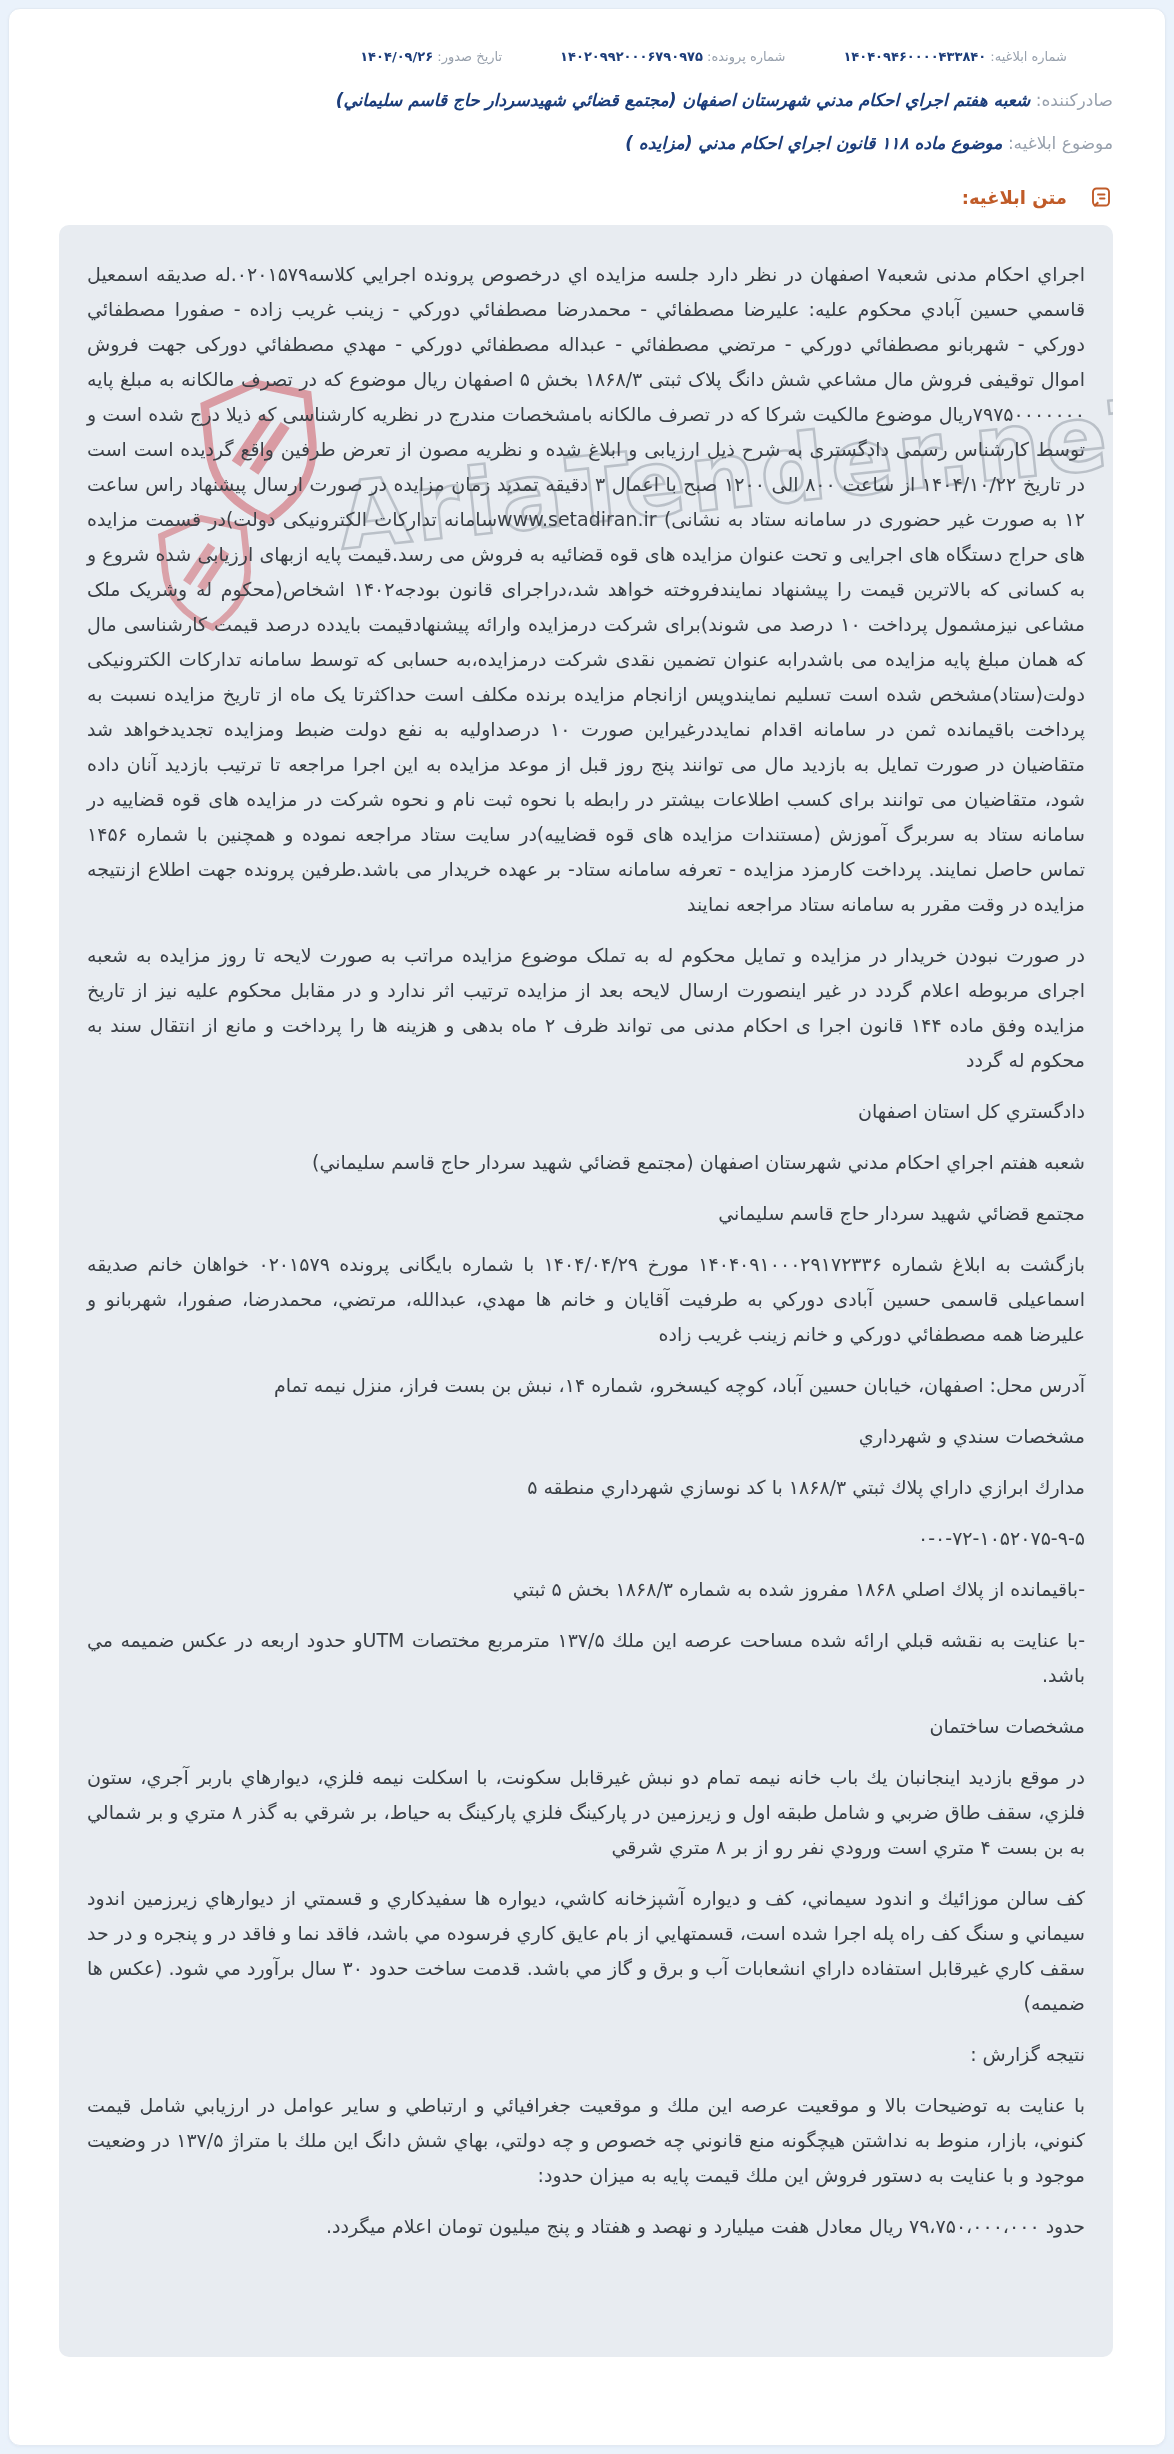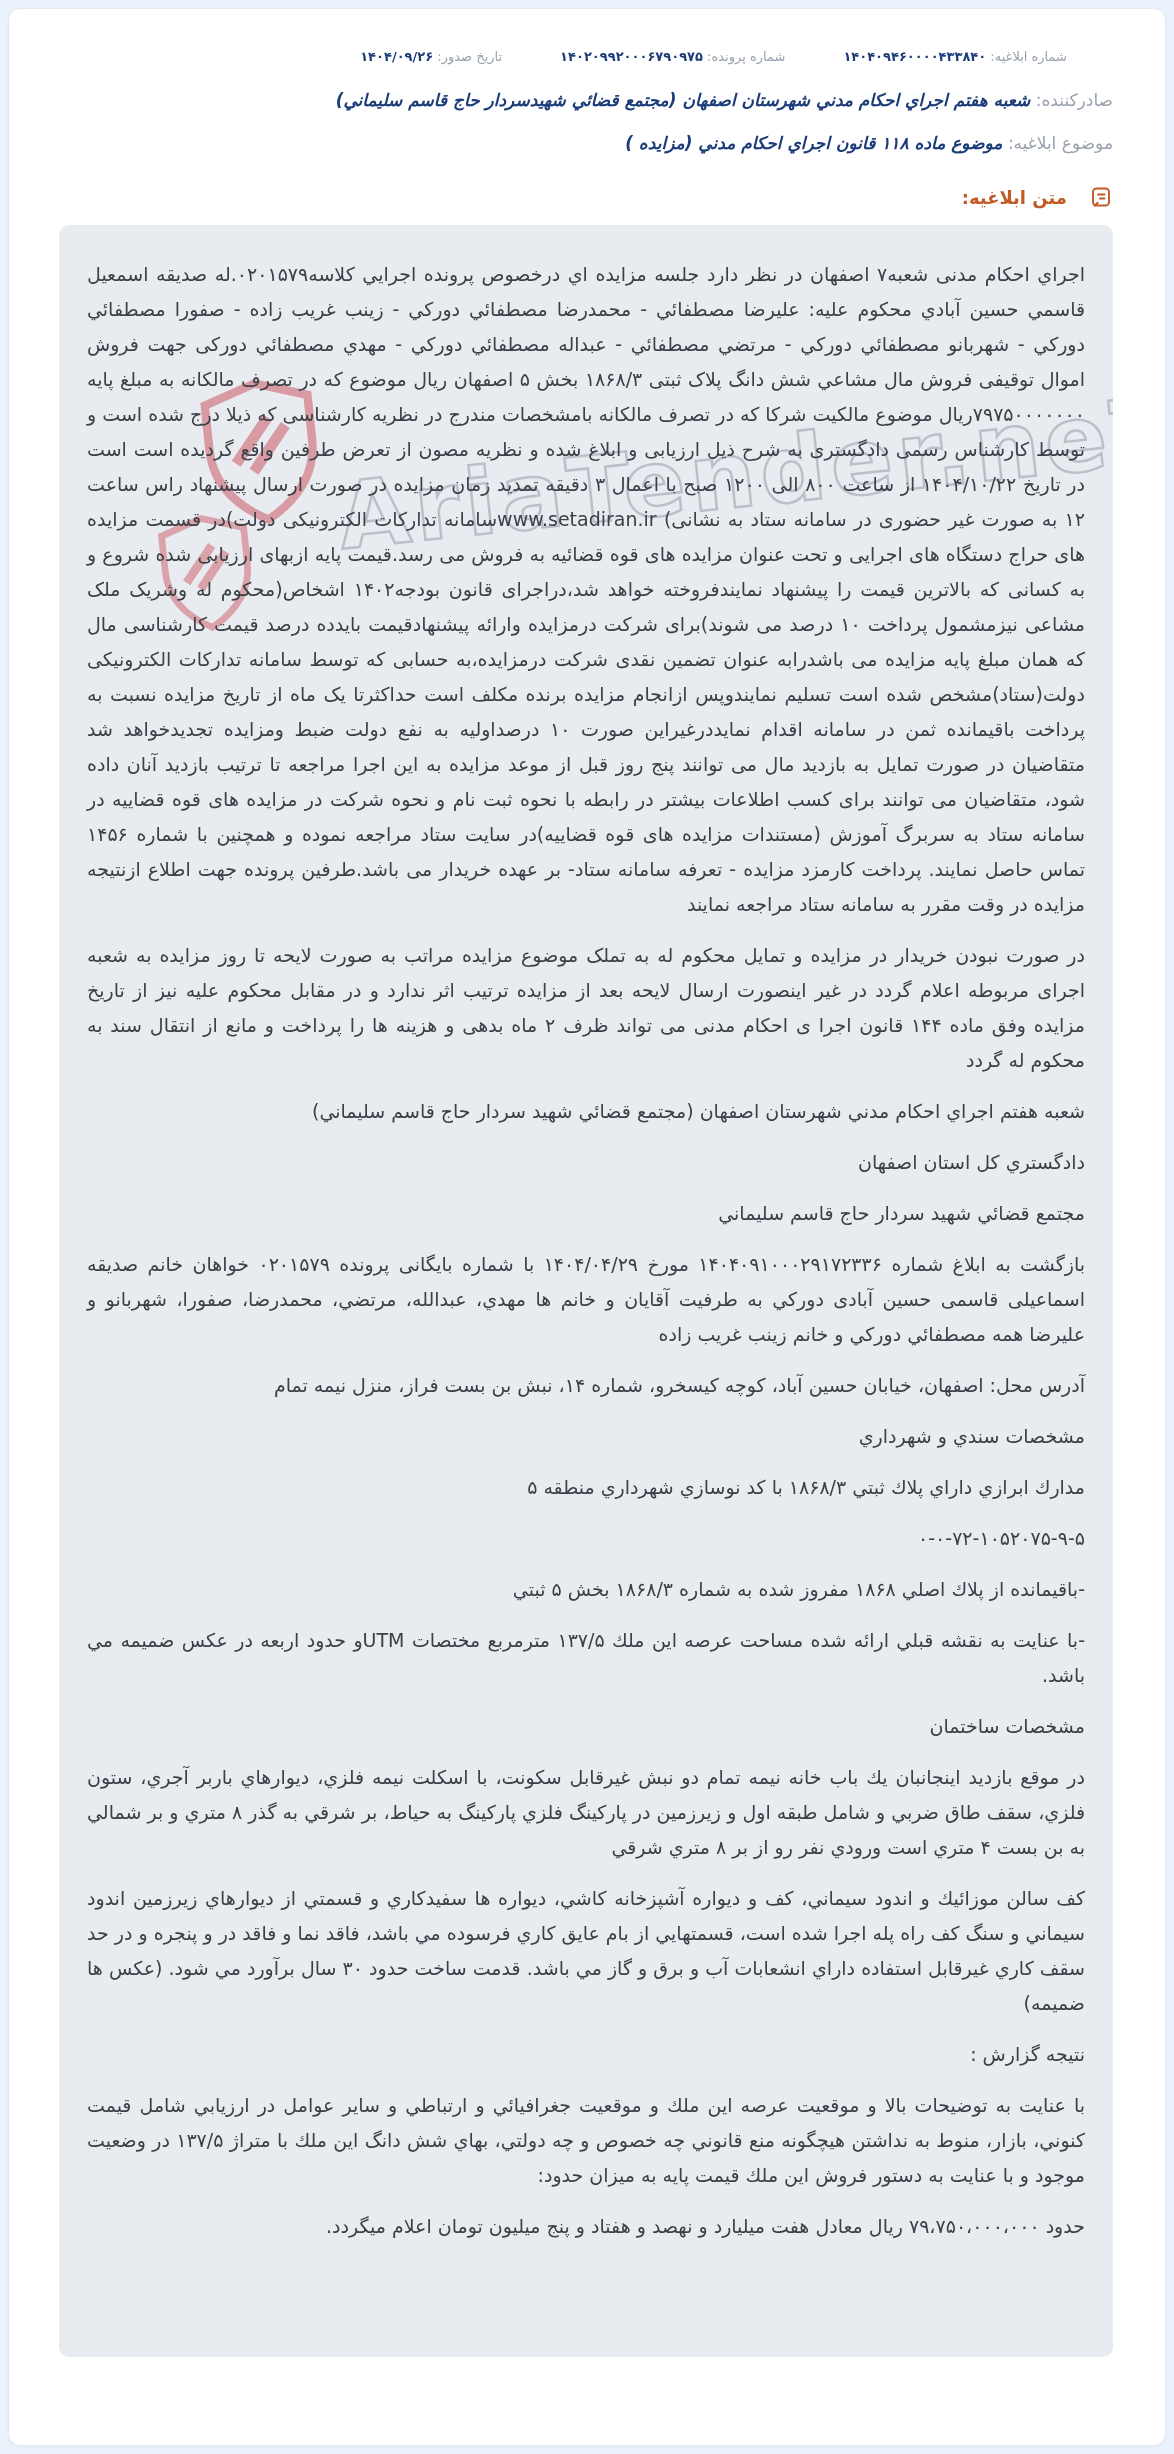--- a/index.html
+++ b/index.html
@@ -147,22 +147,22 @@
       </svg>
       <svg class="wm-shield-2" width="96" height="120" viewBox="0 0 100 124" fill="none" stroke="#cd5a64" stroke-width="7">
         <path d="M50 5 L93 19 V56 C93 86 74 106 50 119 C26 106 7 86 7 56 V19 Z"></path>
         <path d="M28 70 L58 34 M42 78 L72 42" stroke-width="9"></path>
       </svg>
       <div class="wm-text">AriaTender.neT</div>
     </div>
 
     <p class="para">اجراي احکام مدنی شعبه۷ اصفهان در نظر دارد جلسه مزایده اي درخصوص پرونده اجرایي کلاسه۰۲۰۱۵۷۹.له صدیقه اسمعیل قاسمي حسین آبادي محکوم علیه: علیرضا مصطفائي - محمدرضا مصطفائي دورکي - زینب غریب زاده - صفورا مصطفائي دورکي - شهربانو مصطفائي دورکي - مرتضي مصطفائي - عبداله مصطفائي دورکي - مهدي مصطفائي دورکی جهت فروش اموال توقیفی فروش مال مشاعي شش دانگ پلاک ثبتی ۱۸۶۸/۳ بخش ۵ اصفهان ریال موضوع که در تصرف مالکانه به مبلغ پایه ۷۹۷۵۰۰۰۰۰۰۰ریال موضوع مالکیت شرکا که در تصرف مالکانه بامشخصات مندرج در نظریه کارشناسی که ذیلا درج شده است و توسط کارشناس رسمی دادگستری به شرح ذیل ارزیابی و ابلاغ شده و نظریه مصون از تعرض طرفین واقع گردیده است است در تاریخ ۱۴۰۴/۱۰/۲۲ از ساعت ۸۰۰ الی ۱۲۰۰ صبح با اعمال ۳ دقیقه تمدید زمان مزایده در صورت ارسال پیشنهاد  راس ساعت ۱۲ به صورت غیر حضوری در سامانه ستاد به نشانی) www.setadiran.irسامانه تدارکات الکترونیکی دولت)در قسمت مزایده های حراج دستگاه های اجرایی و تحت عنوان مزایده های قوه قضائیه به فروش می رسد.قیمت پایه ازبهای ارزیابی شده شروع و به کسانی که بالاترین قیمت را پیشنهاد نمایندفروخته خواهد شد،دراجرای قانون بودجه۱۴۰۲ اشخاص(محکوم له وشریک ملک مشاعی نیزمشمول پرداخت ۱۰ درصد می شوند)برای شرکت درمزایده وارائه پیشنهادقیمت بایدده درصد قیمت کارشناسی مال که همان مبلغ پایه مزایده می باشدرابه عنوان تضمین نقدی شرکت درمزایده،به حسابی که توسط سامانه تدارکات الکترونیکی دولت(ستاد)مشخص شده است تسلیم نمایندوپس ازانجام مزایده برنده مکلف است حداکثرتا یک ماه از تاریخ مزایده نسبت به پرداخت باقیمانده ثمن در سامانه اقدام نمایددرغیراین صورت ۱۰ درصداولیه به نفع دولت ضبط ومزایده تجدیدخواهد شد متقاضیان در صورت تمایل به بازدید مال می توانند پنج روز قبل از موعد مزایده به این اجرا مراجعه تا ترتیب بازدید آنان داده شود، متقاضیان می توانند برای کسب اطلاعات بیشتر در رابطه با نحوه ثبت نام و نحوه شرکت در مزایده های قوه قضاییه در سامانه ستاد به سربرگ آموزش (مستندات مزایده های قوه قضاییه)در سایت ستاد مراجعه نموده و همچنین با شماره ۱۴۵۶ تماس حاصل نمایند. پرداخت کارمزد مزایده - تعرفه سامانه ستاد- بر عهده خریدار می باشد.طرفین پرونده جهت اطلاع ازنتیجه مزایده در وقت مقرر به سامانه ستاد مراجعه نمایند</p>
     <p class="para">در صورت نبودن خریدار در مزایده و تمایل محکوم له به تملک موضوع مزایده مراتب به صورت لایحه تا روز مزایده  به شعبه  اجرای مربوطه اعلام گردد در غیر اینصورت ارسال لایحه بعد از مزایده ترتیب اثر ندارد  و در مقابل محکوم علیه نیز از تاریخ مزایده وفق ماده ۱۴۴ قانون اجرا ی احکام مدنی می تواند ظرف ۲ ماه بدهی و هزینه ها را پرداخت و مانع از انتقال سند به محکوم له گردد</p>
+    <p class="para">دادگستري کل استان اصفهان</p>
     <p class="para">شعبه هفتم اجراي احکام مدني شهرستان اصفهان (مجتمع قضائي شهید سردار حاج قاسم سلیماني)</p>
-    <p class="para">دادگستري کل استان اصفهان</p>
     <p class="para">مجتمع قضائي شهید سردار حاج قاسم سلیماني</p>
     <p class="para">بازگشت به ابلاغ شماره ۱۴۰۴۰۹۱۰۰۰۲۹۱۷۲۳۳۶ مورخ ۱۴۰۴/۰۴/۲۹ با شماره بایگانی پرونده ۰۲۰۱۵۷۹ خواهان خانم صدیقه اسماعیلی قاسمی حسین آبادی دورکي به طرفیت آقایان و خانم ها مهدي، عبدالله، مرتضي، محمدرضا، صفورا، شهربانو و علیرضا همه مصطفائي دورکي و خانم زینب غریب زاده</p>
     <p class="para">آدرس محل: اصفهان، خیابان حسین آباد، کوچه کیسخرو، شماره ۱۴، نبش بن بست فراز، منزل نیمه تمام</p>
     <p class="para">مشخصات سندي و شهرداري</p>
     <p class="para">مدارك ابرازي داراي پلاك ثبتي ۱۸۶۸/۳ با کد نوسازي شهرداري منطقه ۵</p>
     <p class="para ltr-num">۰-۰-۷۲-۱۰۵۲۰۷۵-۹-۵</p>
     <p class="para">-باقیمانده از پلاك اصلي ۱۸۶۸ مفروز شده به شماره ۱۸۶۸/۳ بخش ۵ ثبتي</p>
     <p class="para">-با عنایت به نقشه قبلي ارائه شده مساحت عرصه این ملك ۱۳۷/۵ مترمربع مختصات  UTMو حدود اربعه در عکس ضمیمه مي باشد.</p>
     <p class="para">مشخصات ساختمان</p>
     <p class="para">در موقع بازدید اینجانبان یك باب خانه نیمه تمام دو نبش غیرقابل سکونت، با اسکلت نیمه فلزي، دیوارهاي باربر آجري، ستون فلزي، سقف طاق ضربي و شامل طبقه اول و زیرزمین در پارکینگ فلزي پارکینگ به حیاط، بر شرقي به گذر ۸ متري و بر شمالي به بن بست ۴ متري است ورودي نفر رو از بر ۸ متري شرقي</p>

